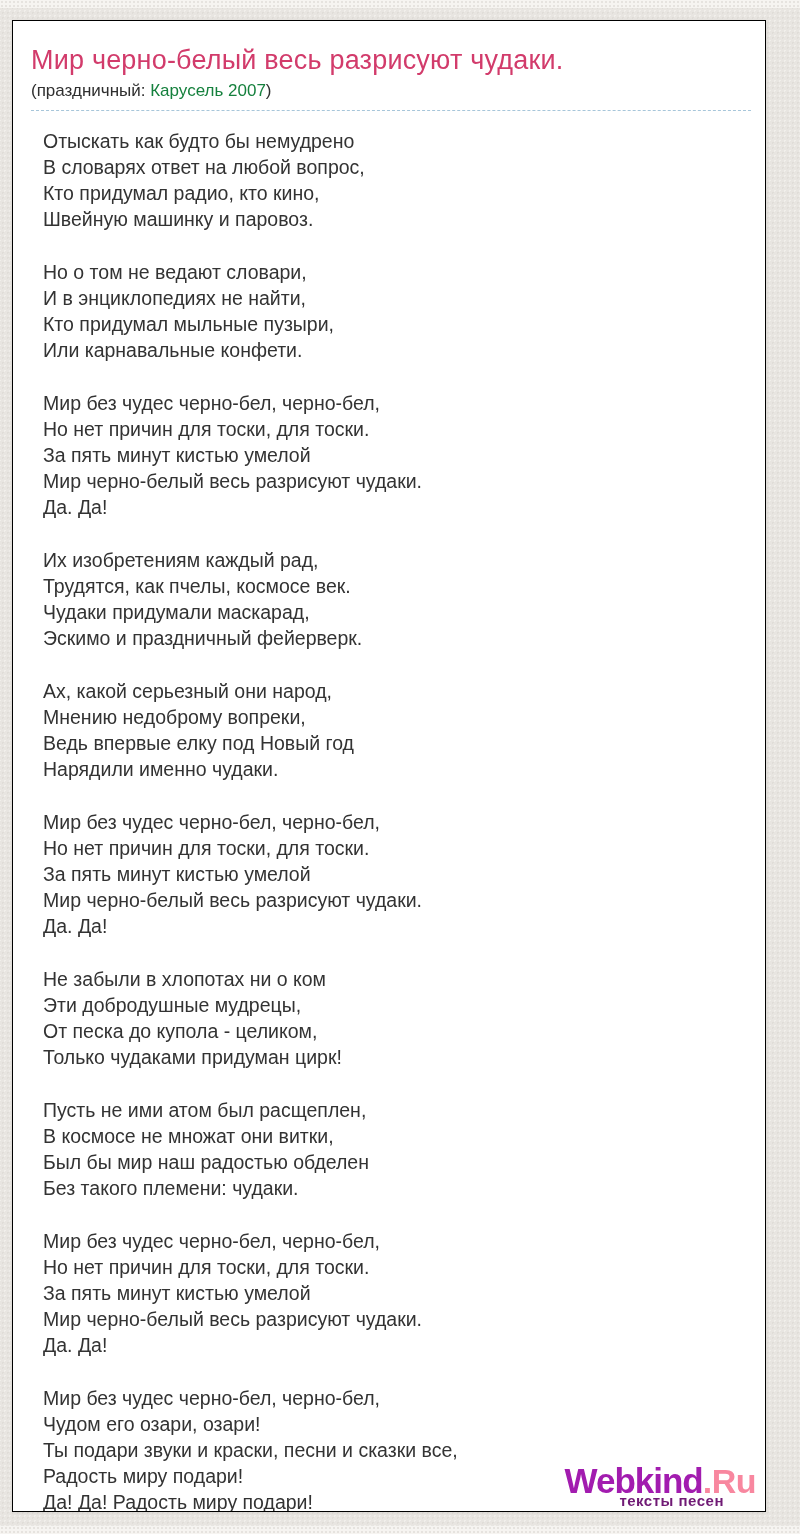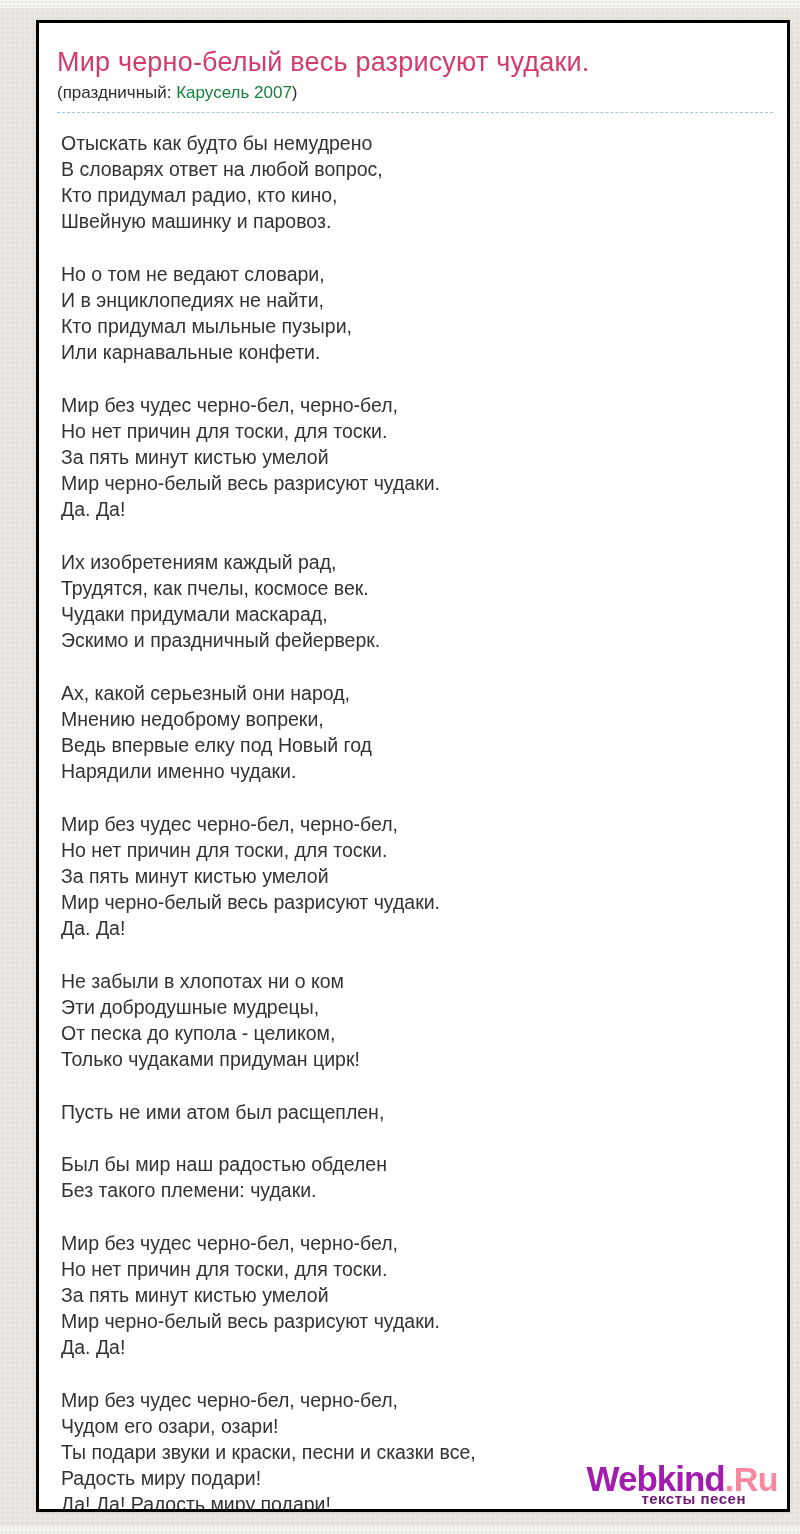--- a/index.html
+++ b/index.html
@@ -20,46 +20,46 @@
     position: absolute; left: 0; right: 0; height: 8px;
     background: #f6f4f1;
     background-image: radial-gradient(#e6e3df 1px, rgba(0,0,0,0) 1px);
     background-size: 4px 4px;
   }
   .edge-strip-top { top: 0; }
   .edge-strip-bottom { bottom: 0; }
 
   .card {
     position: absolute;
-    left: 36px;
+    left: 12px;
     top: 20px;
     width: 754px;
     height: 1492px;
     box-sizing: border-box;
     background: #ffffff;
-    border: 3px solid #000000;
+    border: 1px solid #000000;
     box-shadow: 0 1px 4px rgba(0,0,0,0.07);
     padding: 24px 14px 0 18px;
     overflow: hidden;
   }
 
   .header { padding-bottom: 9px; border-bottom: 1px dashed #a7c6da; }
   .page-title {
     margin: 0 0 5px 0;
     font-size: 27px;
     font-weight: 400;
     color: #d23b6b;
     letter-spacing: 0.2px;
   }
   .artist-line { font-size: 17px; color: #2f2f2f; }
   .artist-link { color: #15803d; text-decoration: none; cursor: pointer; }
 
   .lyrics { margin-top: 17px; color: #333333; }
   .lyrics p {
-    margin: 0 0 27px 4px;
+    margin: 0 0 27px 12px;
     font-size: 19.5px;
     line-height: 26px;
   }
   .lyrics p:last-child { margin-bottom: 0; }
 
   .logo {
     position: absolute;
     right: 9px;
     bottom: 3px;
     text-align: right;
@@ -104,21 +104,21 @@
   </div>
 
   <div class="lyrics">
       <p><span>Отыскать как будто бы немудрено</span><br><span>В словарях ответ на любой вопрос,</span><br><span>Кто придумал радио, кто кино,</span><br><span>Швейную машинку и паровоз.</span></p>
       <p><span>Но о том не ведают словари,</span><br><span>И в энциклопедиях не найти,</span><br><span>Кто придумал мыльные пузыри,</span><br><span>Или карнавальные конфети.</span></p>
       <p><span>Мир без чудес черно-бел, черно-бел,</span><br><span>Но нет причин для тоски, для тоски.</span><br><span>За пять минут кистью умелой</span><br><span>Мир черно-белый весь разрисуют чудаки.</span><br><span>Да. Да!</span></p>
       <p><span>Их изобретениям каждый рад,</span><br><span>Трудятся, как пчелы, космосе век.</span><br><span>Чудаки придумали маскарад,</span><br><span>Эскимо и праздничный фейерверк.</span></p>
       <p><span>Ах, какой серьезный они народ,</span><br><span>Мнению недоброму вопреки,</span><br><span>Ведь впервые елку под Новый год</span><br><span>Нарядили именно чудаки.</span></p>
       <p><span>Мир без чудес черно-бел, черно-бел,</span><br><span>Но нет причин для тоски, для тоски.</span><br><span>За пять минут кистью умелой</span><br><span>Мир черно-белый весь разрисуют чудаки.</span><br><span>Да. Да!</span></p>
       <p><span>Не забыли в хлопотах ни о ком</span><br><span>Эти добродушные мудрецы,</span><br><span>От песка до купола - целиком,</span><br><span>Только чудаками придуман цирк!</span></p>
-      <p><span>Пусть не ими атом был расщеплен,</span><br><br><span>Был бы мир наш радостью обделен</span><br><span>Без такого племени: чудаки.</span></p>
+      <p><span>Пусть не ими атом был расщеплен,</span><br><span>В космосе не множат они витки,</span><br><span>Был бы мир наш радостью обделен</span><br><span>Без такого племени: чудаки.</span></p>
       <p><span>Мир без чудес черно-бел, черно-бел,</span><br><span>Но нет причин для тоски, для тоски.</span><br><span>За пять минут кистью умелой</span><br><span>Мир черно-белый весь разрисуют чудаки.</span><br><span>Да. Да!</span></p>
       <p><span>Мир без чудес черно-бел, черно-бел,</span><br><span>Чудом его озари, озари!</span><br><span>Ты подари звуки и краски, песни и сказки все,</span><br><span>Радость миру подари!</span><br><span>Да! Да! Радость миру подари!</span></p>
     </div>
 
   <a class="logo">
     <div class="logo-row">
       <span class="logo-main">Webkind</span><span class="logo-suffix">.Ru</span>
     </div>
     <div class="logo-tagline">тексты песен</div>
   </a>

